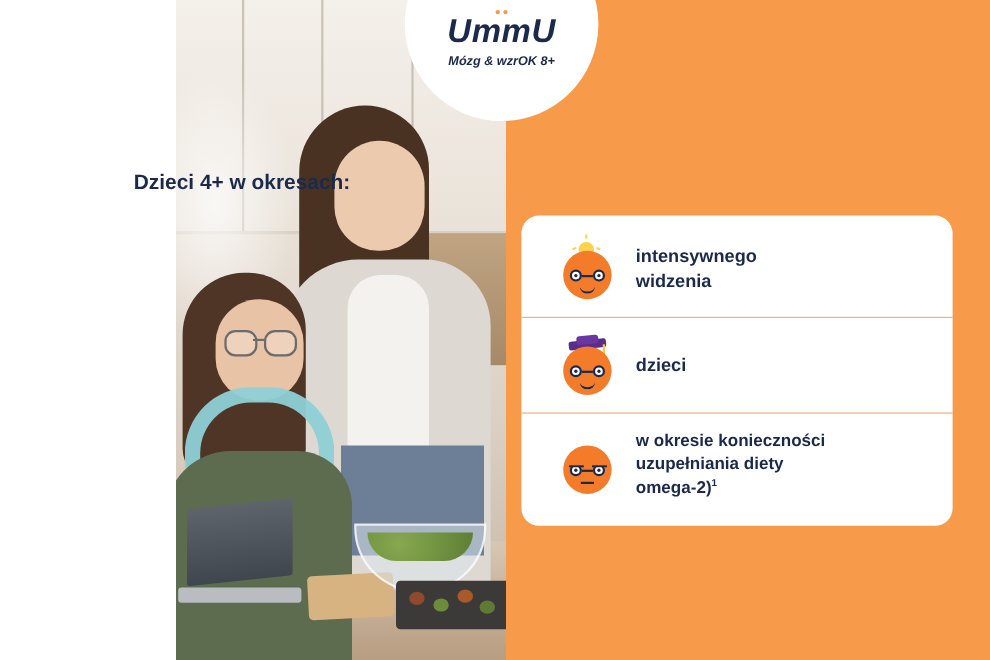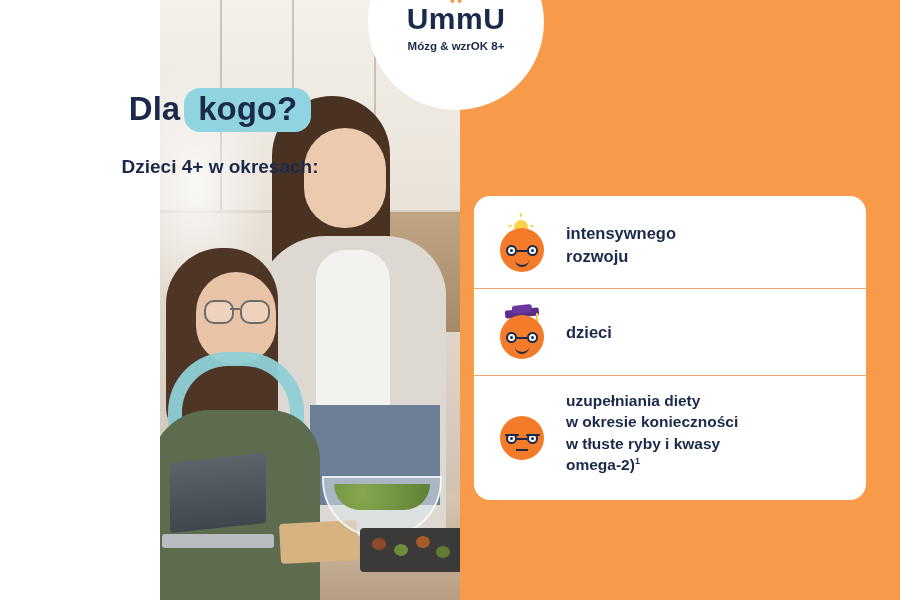--- a/index.html
+++ b/index.html
@@ -226,24 +226,25 @@
     top: -66px;
     width: 176px;
     height: 176px;
     background: #ffffff;
     border-radius: 50%;
     z-index: 5;
   }
   .logo {
     position: absolute;
     left: 368px;
-    top: 4px;
+    top: 14px;
     width: 176px;
     text-align: center;
     z-index: 6;
+    font-style: italic;
   }
   .logo .brand {
     font-size: 30px;
     font-weight: 700;
     color: #1b2a4b;
     letter-spacing: .5px;
     line-height: 1;
     position: relative;
     display: inline-block;
   }
@@ -301,21 +302,21 @@
     top: 196px;
     width: 392px;
     background: #ffffff;
     border-radius: 16px;
     padding: 6px 0 10px 0;
     z-index: 3;
   }
   .row {
     display: flex;
     align-items: center;
-    padding: 14px 22px;
+    padding: 14px 34px;
     gap: 18px;
   }
   .row + .row { border-top: 1px solid #f3a86a; }
   .row .icon-wrap {
     position: relative;
     width: 52px;
     min-width: 52px;
     height: 58px;
   }
   .face {
@@ -511,23 +512,20 @@
     <div class="brand">
       <span class="dots">
           <i></i>
           <i></i>
         </span>
       <span>UmmU</span>
     </div>
     <div class="tagline">Mózg &amp; wzrOK 8+</div>
   </div>
 
-  <div class="headline">
-    <span>Dla</span><span class="hl-pill">kogo?</span>
-  </div>
   <div class="subhead">Dzieci 4+ w okresach:</div>
 
   <div class="card">
 
     <div class="row">
       <div class="icon-wrap">
         <div class="bulb">
           <div class="ray" style="left:-3px;top:8px;transform:rotate(70deg)"></div>
           <div class="ray" style="left:8px;top:-3px"></div>
           <div class="ray" style="left:19px;top:8px;transform:rotate(-70deg)"></div>
@@ -540,21 +538,21 @@
             </div>
           <div class="bridge"></div>
           <div class="eye r">
               <div class="pupil"></div>
             </div>
           <div class="mouth"></div>
         </div>
       </div>
       <div class="text">
         <div>intensywnego</div>
-        <div>rozwoju</div>
+        <div>widzenia</div>
       </div>
     </div>
 
     <div class="row">
       <div class="icon-wrap">
         <div class="cap">
           <div class="board"></div>
           <div class="top"></div>
           <div class="tassel"></div>
         </div>
@@ -583,23 +581,22 @@
           <div class="eye r">
               <div class="pupil"></div>
             </div>
           <div class="lid l"></div>
           <div class="lid r"></div>
           <div class="bridge"></div>
           <div class="mouth"></div>
         </div>
       </div>
       <div class="text">
+        <div>w okresie konieczności</div>
         <div>uzupełniania diety</div>
-        <div>w okresie konieczności</div>
-        <div>w tłuste ryby i kwasy</div>
         <div>
           <span>omega-2)</span><sup>1</sup>
         </div>
       </div>
     </div>
 
   </div>
 
 
 </div>

